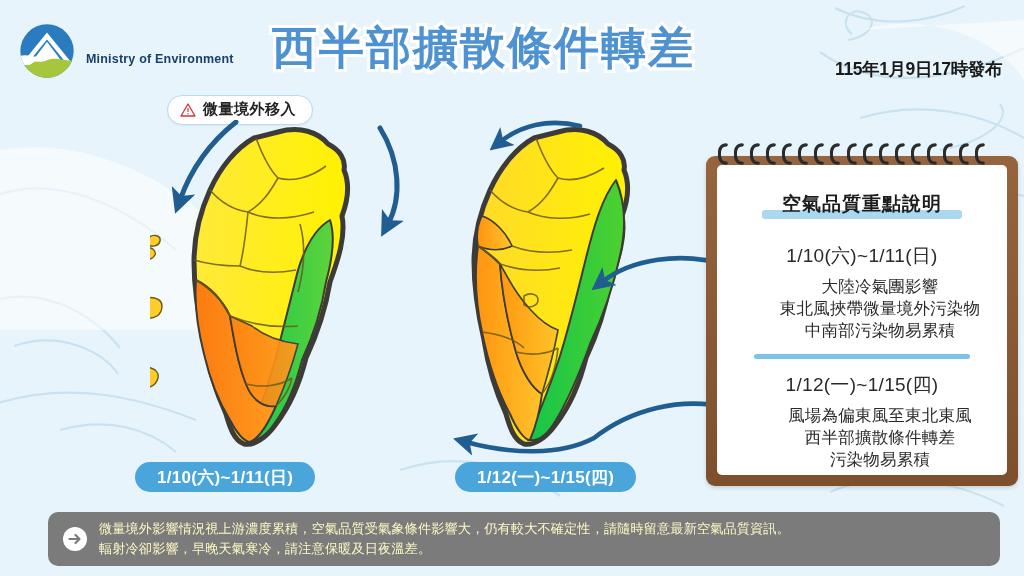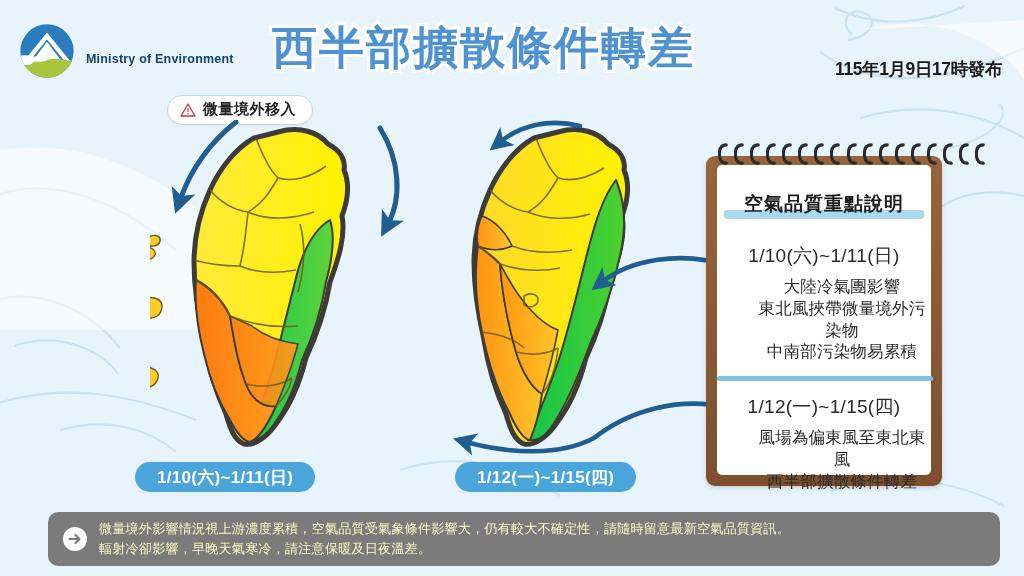--- a/index.html
+++ b/index.html
@@ -83,21 +83,21 @@
     letter-spacing: .3px;
     white-space: nowrap;
     padding: 0 22px;
   }
   #date1 { left: 135px; top: 462px; }
   #date2 { left: 455px; top: 462px; }
 
   
   .notes {
     position: absolute; left: 706px; top: 156px;
-    width: 236px; height: 330px;
+    width: 312px; height: 330px;
     background: #8a5a36;
     background-image: linear-gradient(180deg,#96653e 0%,#7d4f2c 100%);
     border-radius: 9px;
     box-shadow: 0 2px 4px rgba(0,0,0,.15);
   }
   .notes-page {
     position: absolute; left: 11px; top: 9px; right: 11px; bottom: 11px;
     background: #ffffff;
     border-radius: 5px;
   }
@@ -391,20 +391,21 @@
         </div>
       </div>
 
       <div class="divider"></div>
 
       <div class="seg" id="seg2">
         <div class="range">1/12(一)~1/15(四)</div>
         <div class="lines">
           <div>風場為偏東風至東北東風</div>
           <div>西半部擴散條件轉差</div>
+          <div>污染物易累積</div>
         </div>
       </div>
     </div>
   </div>
 
   <div class="spiral">
     <svg class="ring" viewBox="0 0 12 26">
         <path d="M9,3 C3,3 1.5,8 1.5,13 C1.5,19 4,23 9,23" fill="none" stroke="#2b2b2b" stroke-width="3.4" stroke-linecap="round"></path>
       </svg>
     <svg class="ring" viewBox="0 0 12 26">

